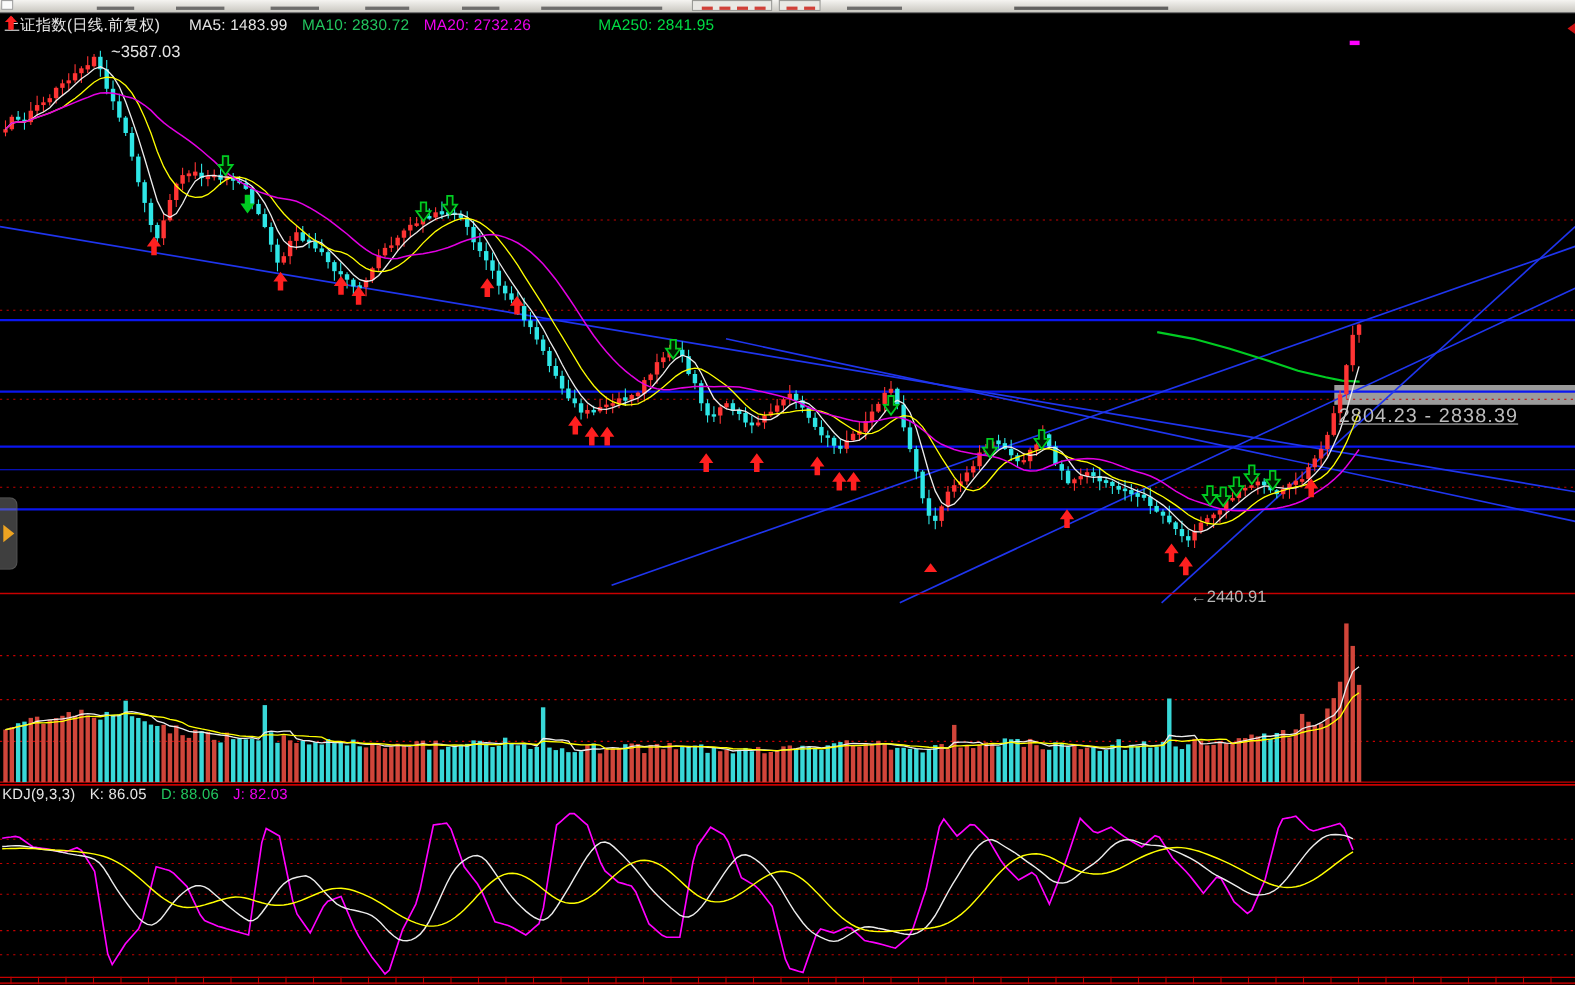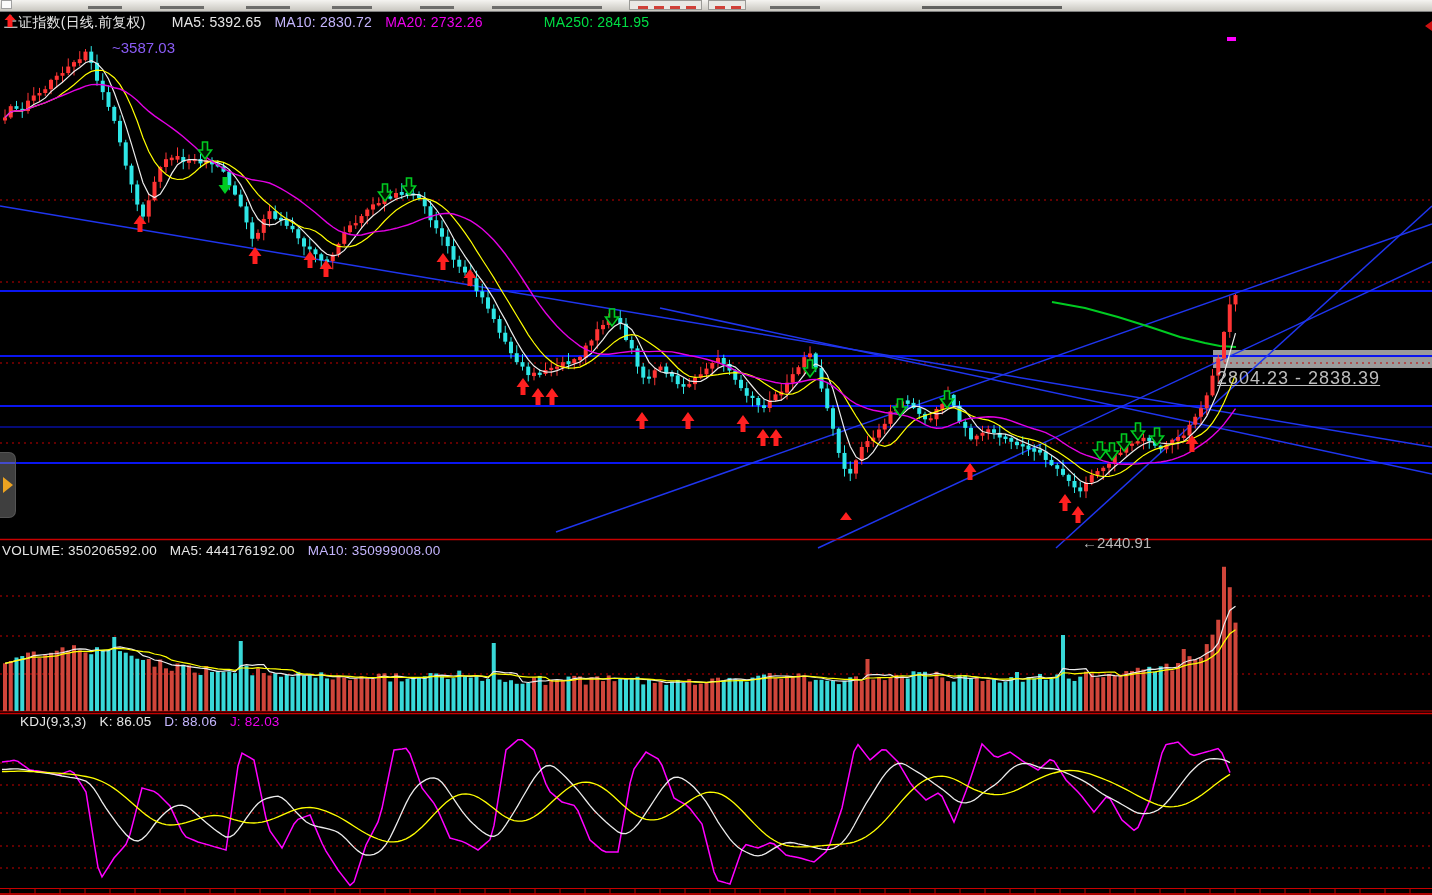--- a/index.html
+++ b/index.html
@@ -8,21 +8,21 @@
   
   #menubar{position:absolute;top:0;left:0;width:1432px;height:11px;z-index:6;
     background:linear-gradient(#f5f4f1,#c9c7c0);border-bottom:1px solid #7e7e7e;}
   .m-stub{position:absolute;top:6px;height:3px;background:#4a4a4a;opacity:.75;}
   .m-box{position:absolute;top:0;height:10px;background:#e9e8e4;border:1px solid #9a9a96;box-sizing:border-box;}
   .m-red{position:absolute;top:5px;height:3px;background:#d04038;}
   #win-corner{position:absolute;top:0;left:1px;width:11px;height:9px;background:#fbfbfb;border:1px solid #a0a0a0;box-sizing:border-box;}
   svg{position:absolute;top:0;left:0;z-index:1;}
   .legend{position:absolute;z-index:3;white-space:nowrap;font-size:14px;letter-spacing:.2px;}
   .legend span{margin-right:9px;}
-  .lg-white{color:#e6e6e6;} .lg-yellow{color:#c4b5fd;} .lg-magenta{color:#ee00ee;} .lg-green{color:#00dd44;padding-left:48px;}
+  .lg-white{color:#e6e6e6;} .lg-yellow{color:#22c55e;} .lg-magenta{color:#ee00ee;} .lg-green{color:#00dd44;padding-left:48px;}
   .annot{position:absolute;z-index:3;color:#b8b8b8;}
   #gap-annot{font-size:18px;color:#bdbdbd;letter-spacing:1px;}
   #side-tab{position:absolute;left:0;top:452px;width:15px;height:64px;z-index:4;
     background:rgba(150,150,150,.42);border:1px solid rgba(90,90,90,.8);border-left:none;
     border-radius:0 7px 7px 0;}
   #side-tab .tri{position:absolute;left:3px;top:24px;width:0;height:0;
     border-top:8px solid transparent;border-bottom:8px solid transparent;border-left:10px solid #eda321;}
   #magenta-dash{position:absolute;left:1227px;top:37px;width:9px;height:4px;background:#ff00ff;z-index:3;}
   #edge-chev{position:absolute;right:0px;top:21px;width:0;height:0;z-index:4;
     border-top:5px solid transparent;border-bottom:5px solid transparent;border-right:7px solid #cc1111;}
@@ -826,37 +826,32 @@
       <path d="M 1154.5 428 L 1154.5 436 L 1150.5 436 L 1157 445 L 1163.5 436 L 1159.5 436 L 1159.5 428 Z" fill="#001a00" stroke="#00cc22" stroke-width="1.6"></path>
       <path d="M 222.5 177 L 222.5 185 L 218.5 185 L 225 194 L 231.5 185 L 227.5 185 L 227.5 177 Z" fill="#00cc22"></path>
       <path d="M 840 520 L 852 520 L 846 512 Z" fill="#ff2020"></path>
     </svg>
 
   <div class="legend" style="left:4px;top:14px;">
     <span class="lg-white">上证指数(日线.前复权)</span>
     <span class="arrow-ic"><svg width="12" height="14">
           <path d="M3.5 13 L3.5 6 L0.5 6 L6 0 L11.5 6 L8.5 6 L8.5 13 Z" fill="#ff1f1f"></path>
         </svg></span>
-    <span class="lg-white">MA5: 5392.65</span>
+    <span class="lg-white">MA5: 1483.99</span>
     <span class="lg-yellow">MA10: 2830.72</span>
     <span class="lg-magenta">MA20: 2732.26</span>
     <span class="lg-green">MA250: 2841.95</span>
   </div>
 
-  <div class="annot" style="left:112px;top:39px;font-size:15px;color:#8b5cf6;">~3587.03</div>
+  <div class="annot" style="left:101px;top:39px;font-size:15px;color:#e5e5e5;">~3587.03</div>
   <div class="annot" style="left:1082px;top:502px;font-size:15px;margin-top:32px;">←2440.91</div>
   <div class="annot" id="gap-annot" style="left:1217px;top:368px;text-decoration:underline;">2804.23 - 2838.39</div>
 
-  <div class="legend" style="left:2px;top:543px;font-size:13.5px;">
-    <span class="lg-white">VOLUME: 350206592.00</span>
-    <span class="lg-white">MA5: 444176192.00</span>
-    <span class="lg-yellow">MA10: 350999008.00</span>
-  </div>
-
-  <div class="legend" style="left:20px;top:714px;font-size:13.5px;text-align:right;">
+
+  <div class="legend" style="left:2px;top:714px;font-size:13.5px;text-align:right;">
     <span class="lg-white">KDJ(9,3,3)</span>
     <span class="lg-white">K: 86.05</span>
     <span class="lg-yellow">D: 88.06</span>
     <span class="lg-magenta">J: 82.03</span>
   </div>
 
   <div id="side-tab">
     <div class="tri"></div>
   </div>
 

